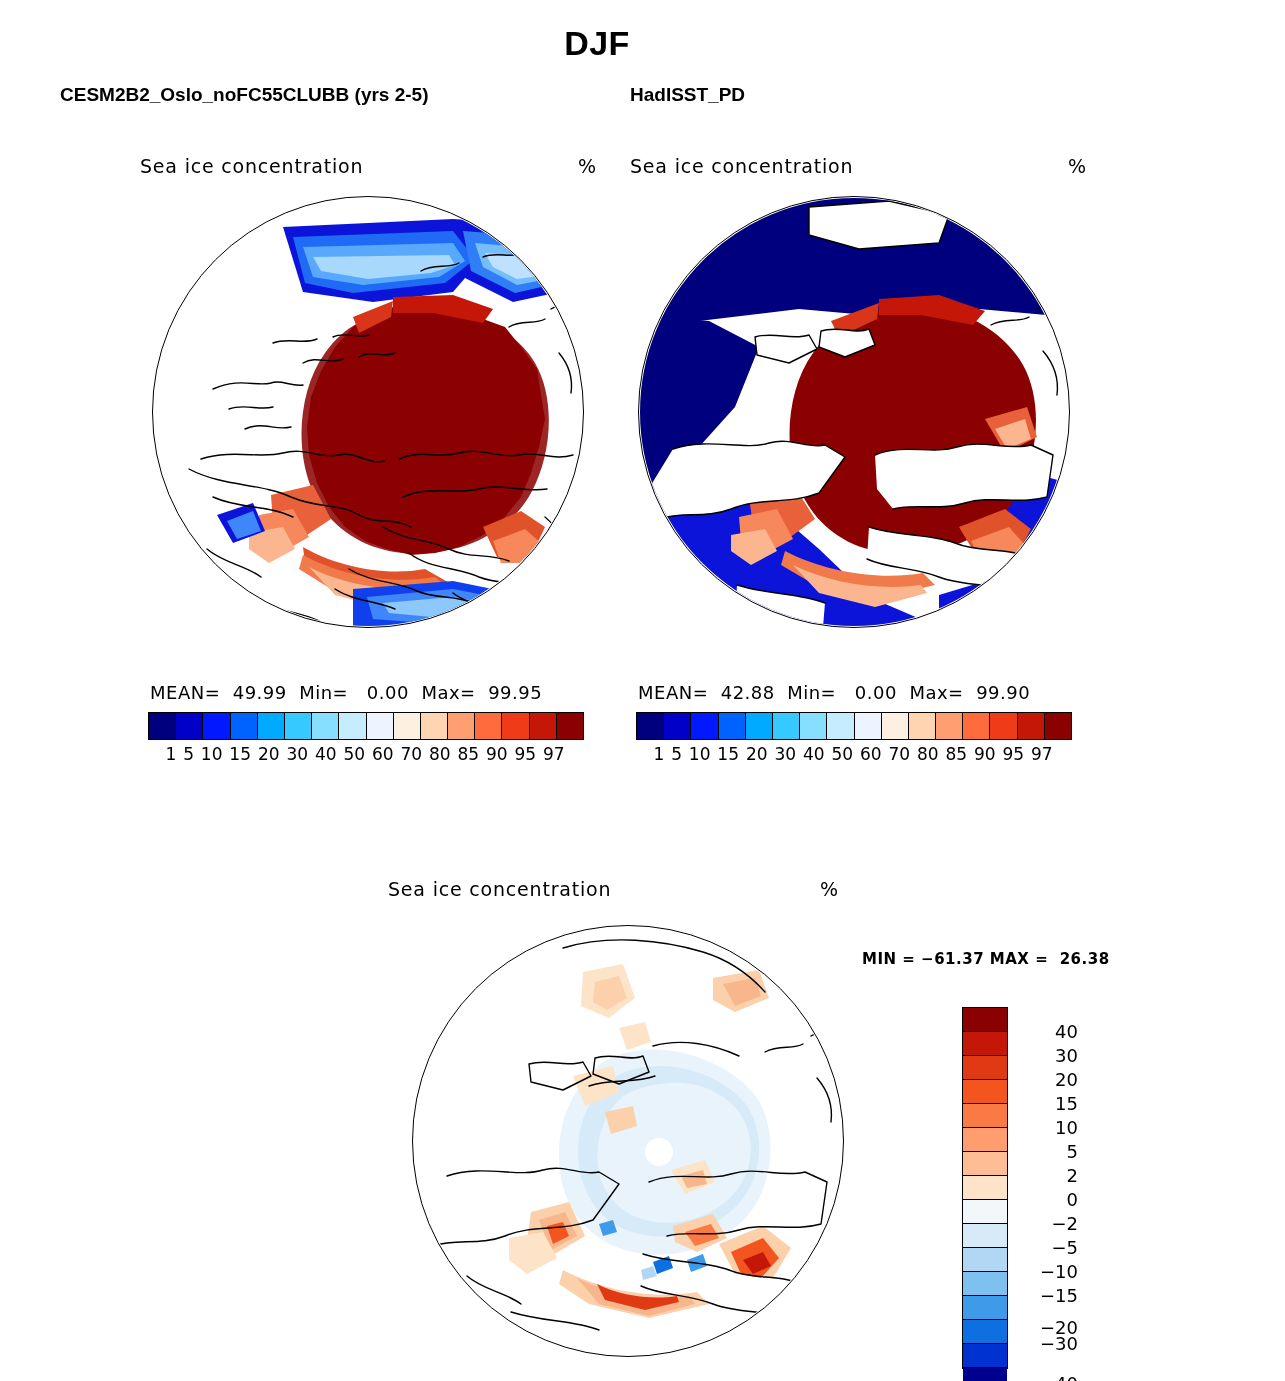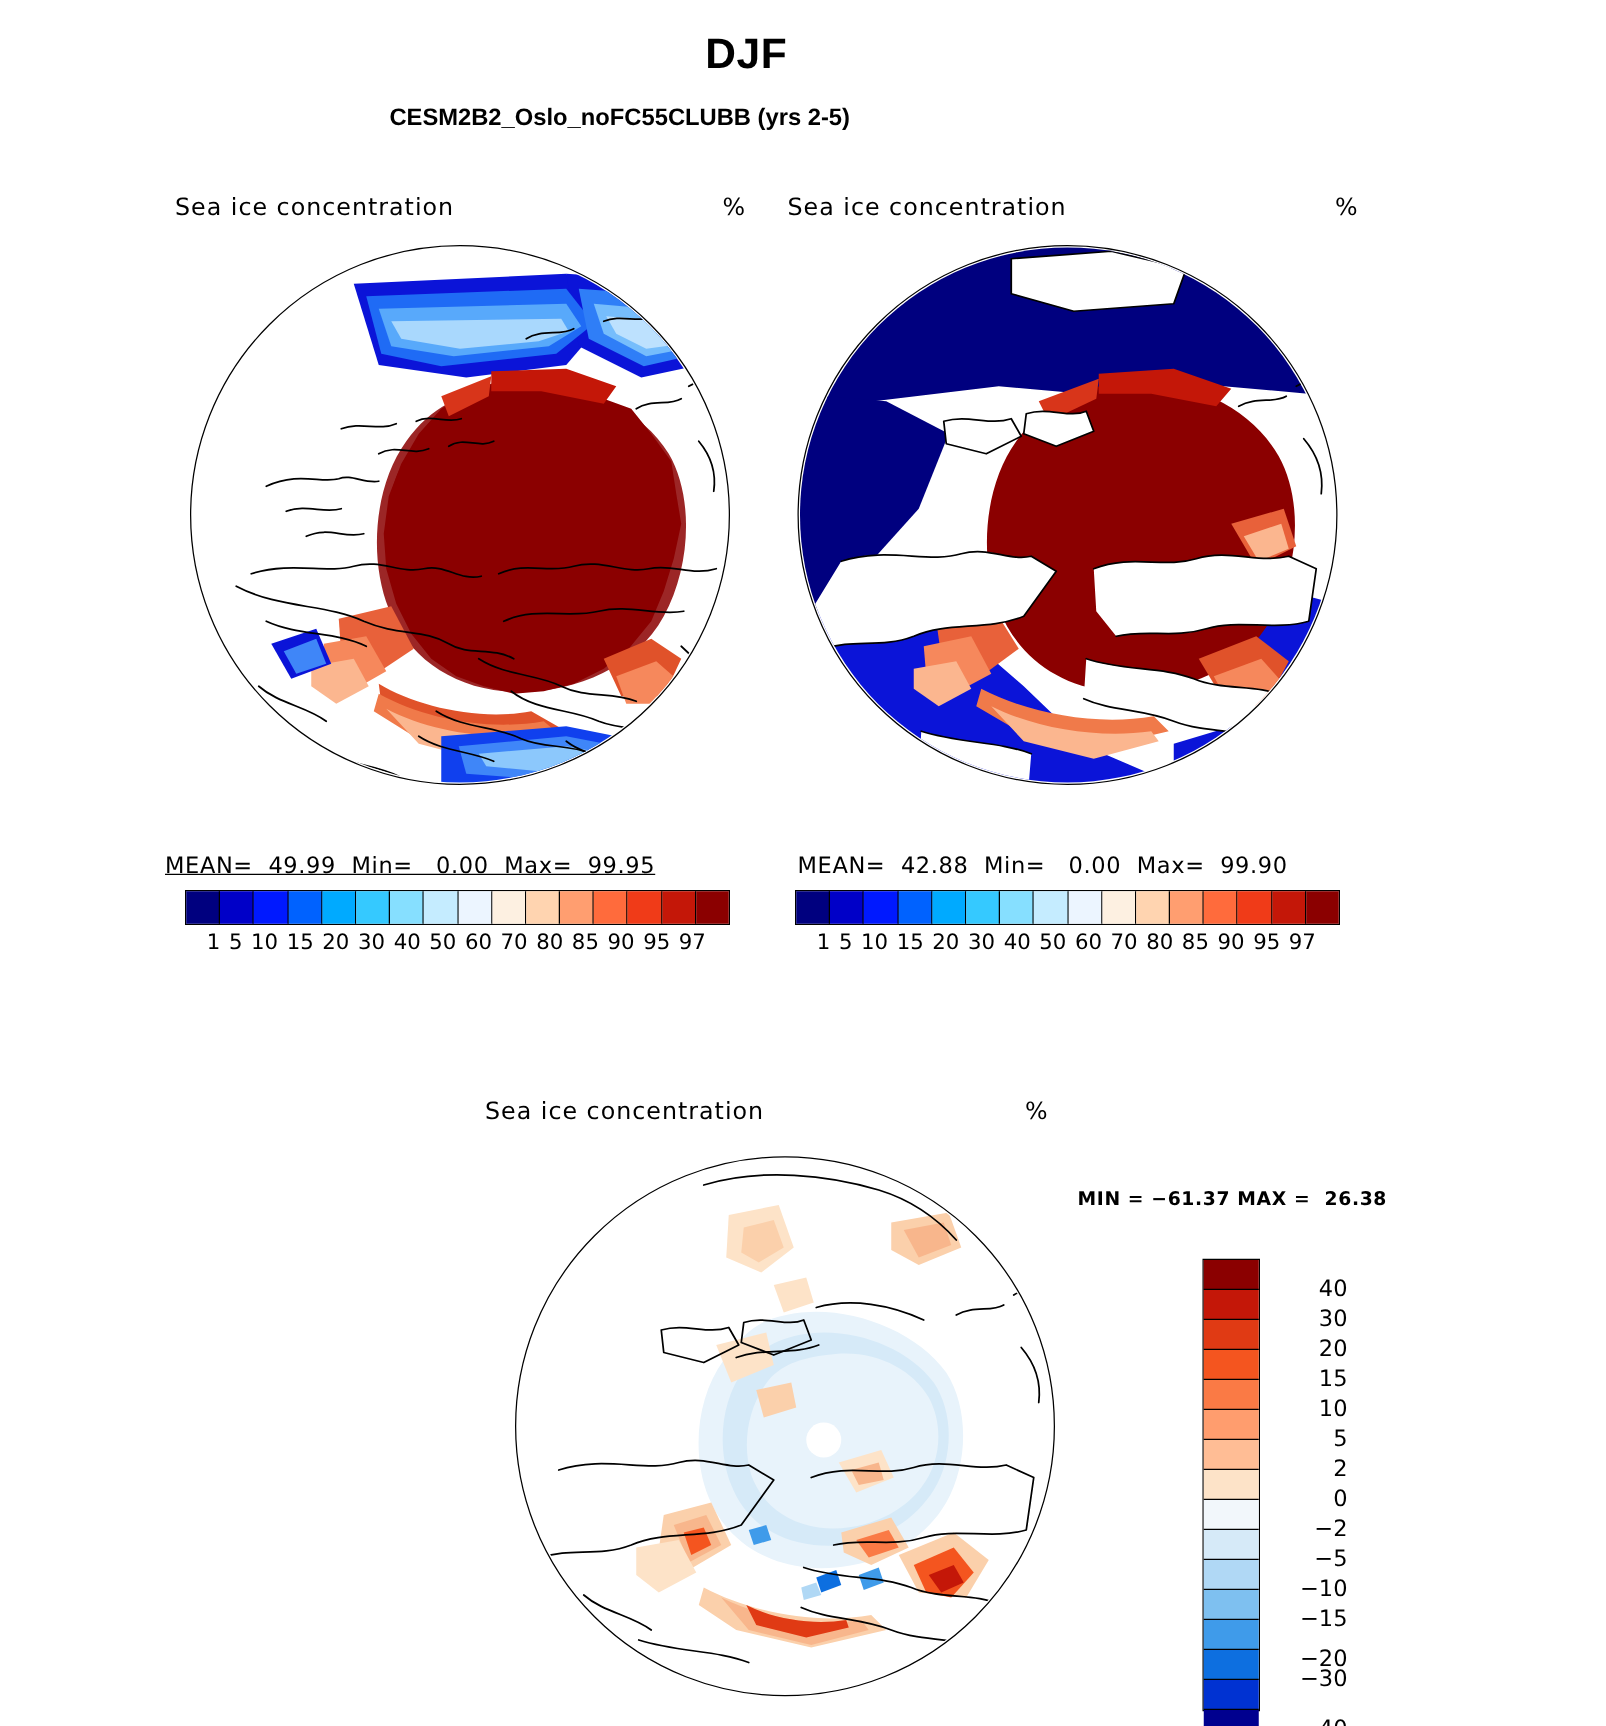--- a/index.html
+++ b/index.html
@@ -27,21 +27,21 @@
     width: 1194px;
     text-align: center;
     font-size: 34px;
     font-weight: bold;
     letter-spacing: 0.5px;
   }
   .panel-title {
     position: absolute;
     font-size: 19px;
     font-weight: bold;
-    text-align: right;
+    text-align: left;
   }
   .panel-title-left { top: 84px; left: 60px; width: 620px; }
   .panel-title-right { top: 84px; left: 630px; width: 500px; }
   .panel-title-diff { top: 805px; left: 0; width: 1285px; font-size: 19px; }
 
   .var-row {
     position: absolute;
     font-family: "DejaVu Sans", sans-serif;
     font-size: 19px;
     letter-spacing: 0.8px;
@@ -203,21 +203,21 @@
           <path d="M356 130 C368 122 382 128 392 122"></path>
           <path d="M398 112 C410 104 420 112 428 106"></path>
           <path d="M406 156 C416 168 420 182 418 196"></path>
           <path d="M100 402 C120 414 146 414 166 424"></path>
           <path d="M54 352 C70 366 92 368 108 380"></path>
         </g>
       </g>
     </svg>
   </div>
 
-  <div class="stats-line" style="top:682px; left:132px; width:450px;text-decoration:underline;">MEAN=  49.99  Min=   0.00  Max=  99.95</div>
+  <div class="stats-line" style="top:682px; left:150px; width:450px;">MEAN=  49.99  Min=   0.00  Max=  99.95</div>
 
   <div class="cbar" style="top:712px; left:148px; width:434px;">
     <div style="background:#00007f"></div>
       <div style="background:#0000c8"></div>
       <div style="background:#0019ff"></div>
     <div style="background:#0062ff"></div>
       <div style="background:#00aaff"></div>
       <div style="background:#35c9ff"></div>
     <div style="background:#86dfff"></div>
       <div style="background:#c5ecff"></div>
@@ -241,20 +241,21 @@
     <span>50</span>
     <span>60</span>
     <span>70</span>
     <span>80</span>
     <span>85</span>
     <span>90</span>
     <span>95</span>
     <span>97</span>
   </div>
 
+  <div class="panel-title panel-title-right">HadISST_PD</div>
 
   <div class="var-row" style="top:155px; left:630px; width:520px;">
     <span class="var-label" style="left:0px;">Sea ice concentration</span>
     <span class="var-unit" style="left:438px;">%</span>
   </div>
 
   <div class="globe" style="top:196px; left:638px; width:432px; height:432px;">
     <svg width="430" height="430" viewBox="0 0 430 430">
       <defs>
         <clipPath id="clipR">

